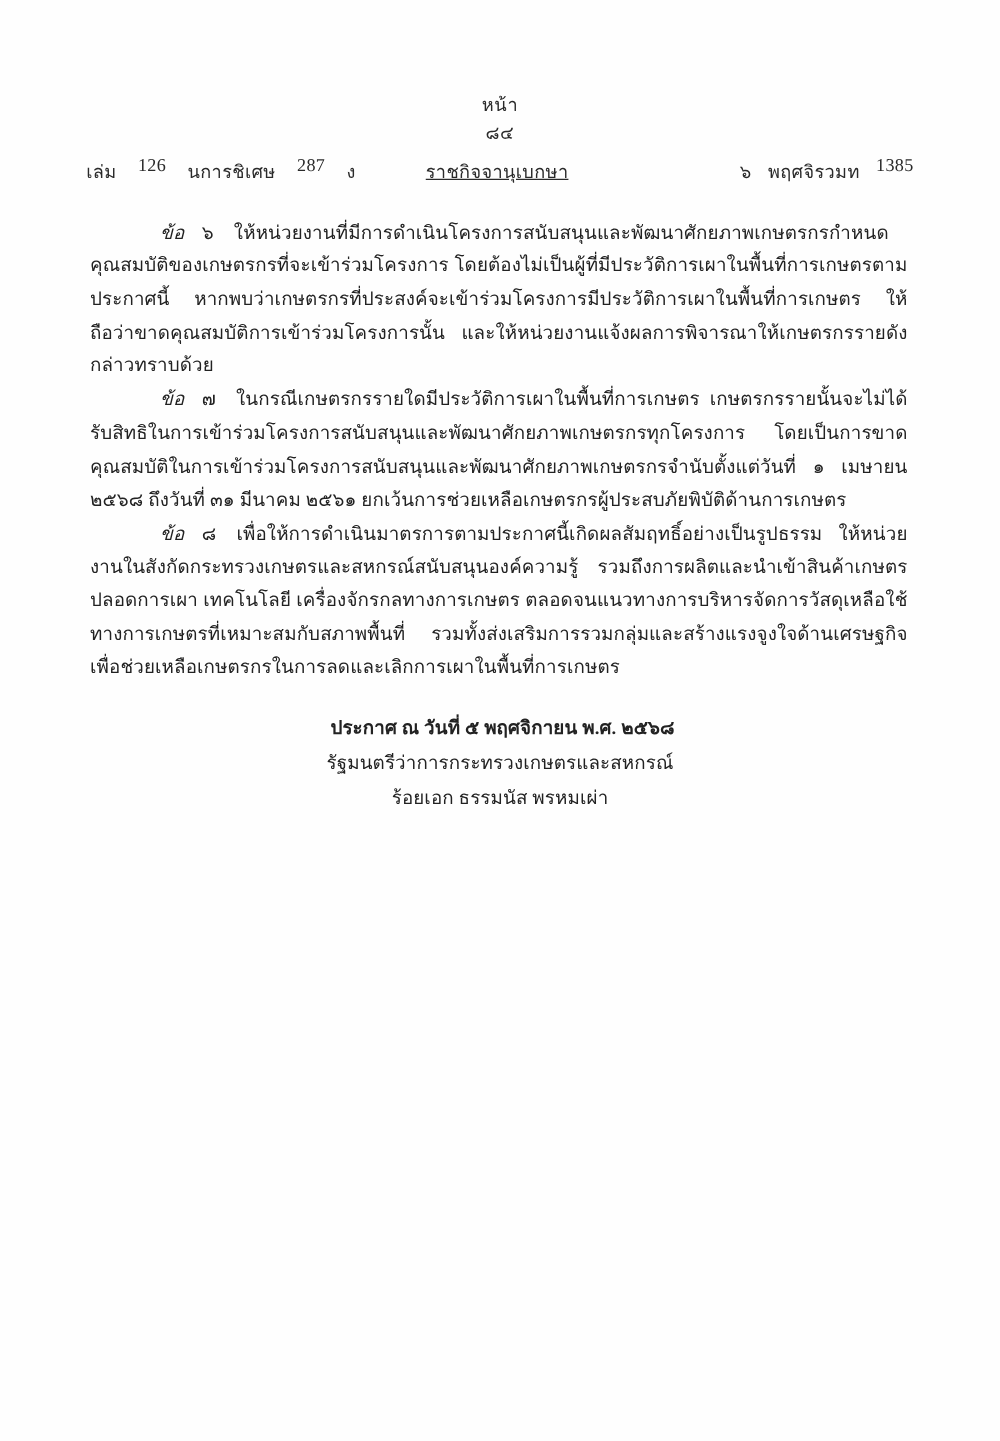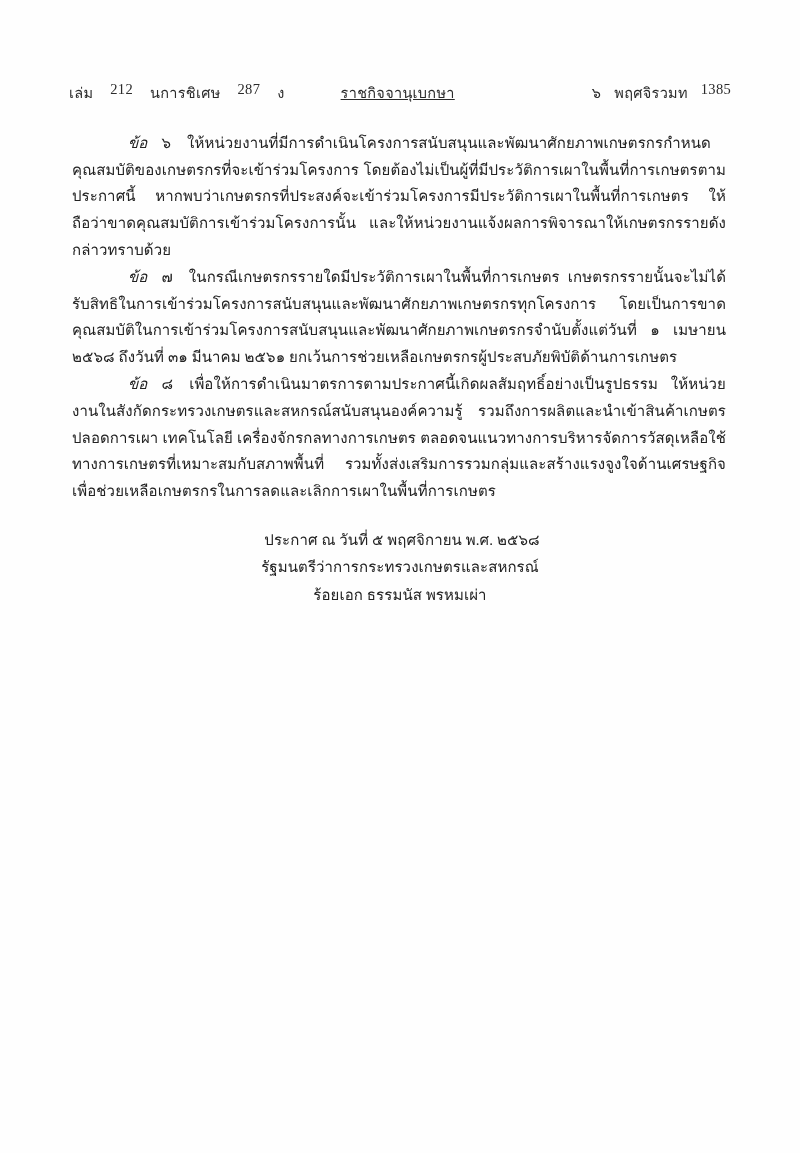--- a/index.html
+++ b/index.html
@@ -91,33 +91,39 @@
     font-size: 15px;
     line-height: 1.85;
     color: #222;
     letter-spacing: 0.1px;
   }
   .sig-line {
     display: block;
   }
   .sig-date {
     padding-left: 4px;
+    font-weight: bold;
   }
 </style>
 </head>
 <body>
 
 <div class="page">
   <div class="content">
 
+    <div class="page-number">
+      <span>หน้า</span>
+      <br>
+      <span>๘๔</span>
+    </div>
 
     <div class="header-row">
       <span class="header-left">
         <span>เล่ม</span>
-        <span>212</span>
+        <span>126</span>
         <span>นการชิเศษ</span>
         <span>287</span>
         <span>ง</span>
       </span>
       <span class="header-center">ราชกิจจานุเบกษา</span>
       <span class="header-right">
         <span>๖</span>
         <span>พฤศจิรวมท</span>
         <span>1385</span>
       </span>

